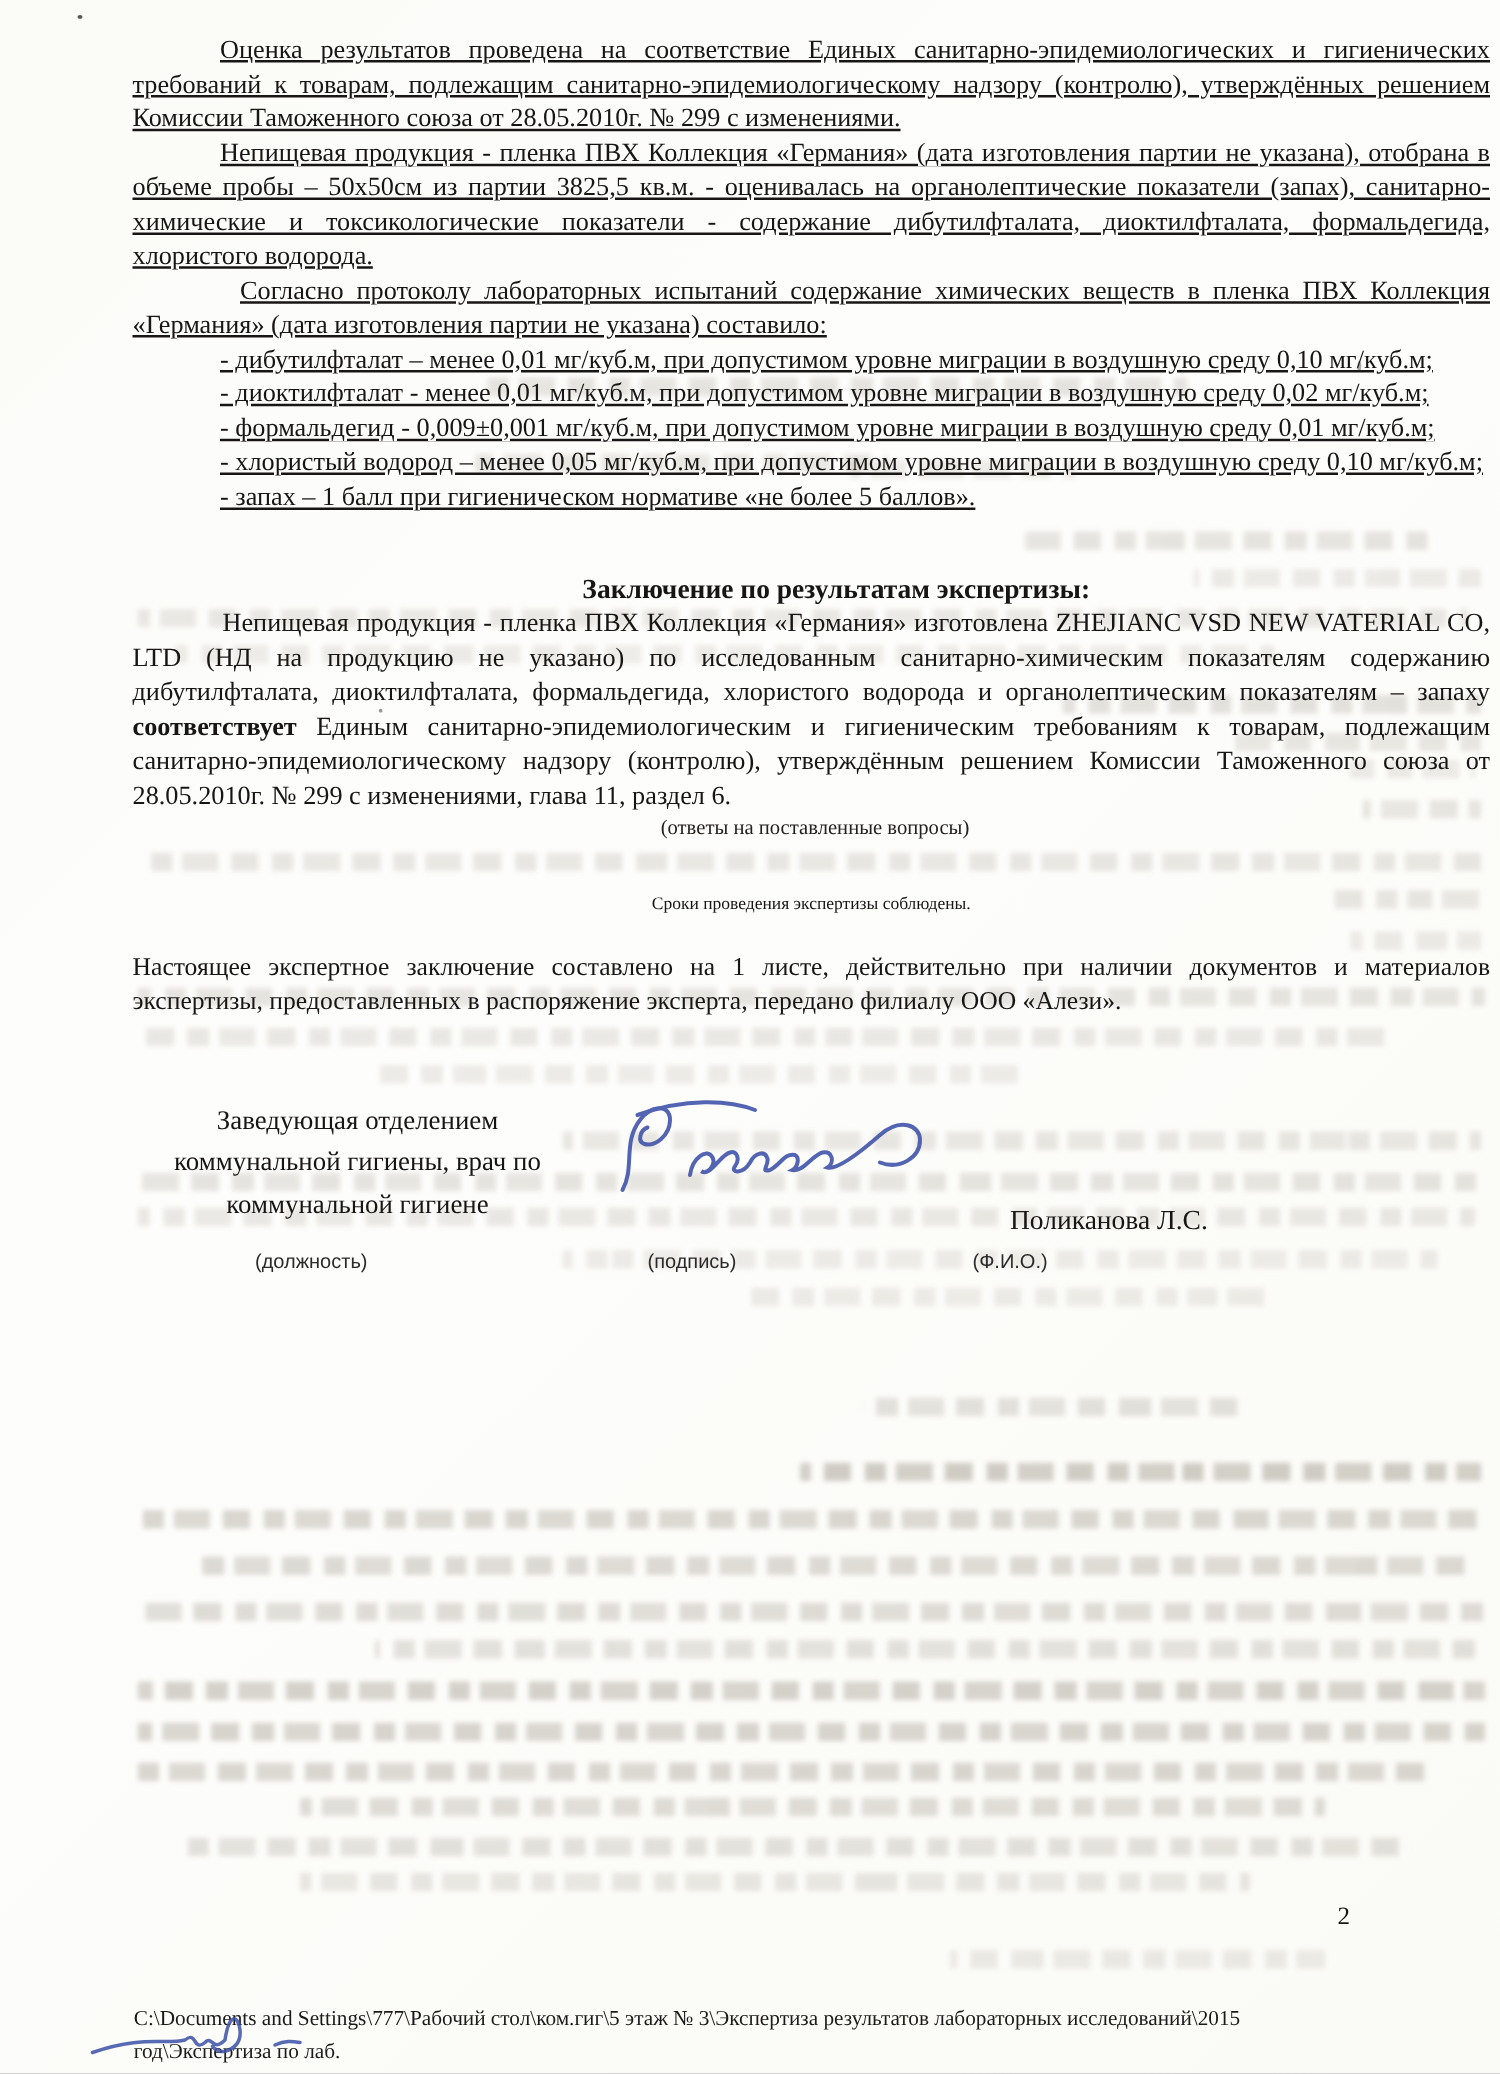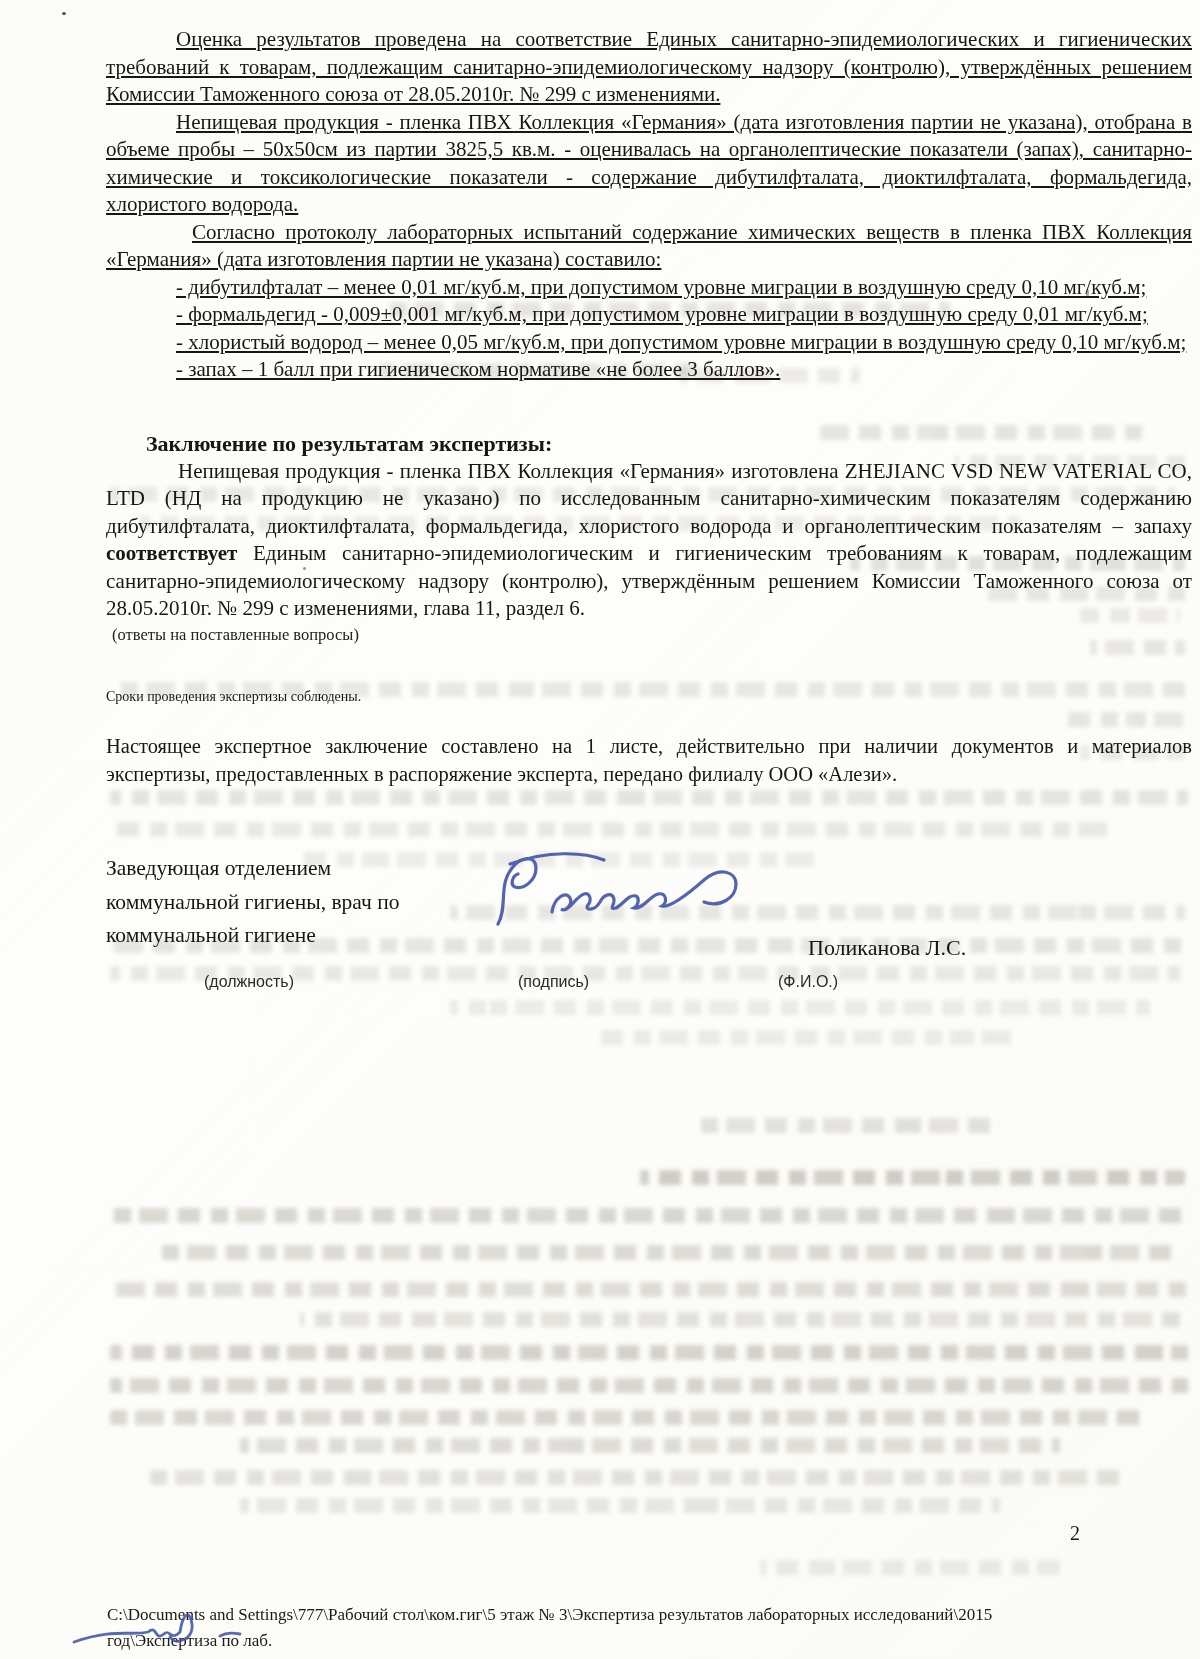--- a/index.html
+++ b/index.html
@@ -10,21 +10,21 @@
     background:linear-gradient(135deg,#fbfbf8 0%,#fdfdfb 40%,#fafaf6 100%);
     overflow:hidden;
     font-family:"Liberation Serif","DejaVu Serif",serif;
     color:#181614;
   }
   
   .content{
     position:absolute;left:106px;top:0;width:1086px;z-index:2;
     font-size:21px;line-height:27.5px;
   }
-  p{margin:0;}
+  p{margin:0;text-align:center;}
   .body-par{text-align:justify;text-indent:70px;text-decoration:underline;}
   .first{margin-top:26px;}
   .indent-lg{text-indent:86px;}
   .conclusion-heading{
     margin-top:46px;margin-left:40px;
     font-weight:bold;font-size:22px;line-height:28px;
   }
   .conclusion-par{text-align:justify;text-indent:72px;}
   .answers-note{
     font-size:16.5px;line-height:20px;margin-left:6px;margin-top:2px;color:#24211e;
@@ -67,23 +67,24 @@
 <body>
 
 <div class="page">
 
   <div class="content">
     <p class="body-par first">Оценка результатов проведена на соответствие  Единых санитарно-эпидемиологических и гигиенических требований к товарам, подлежащим санитарно-эпидемиологическому надзору (контролю), утверждённых решением Комиссии Таможенного союза от 28.05.2010г. № 299 с изменениями.</p>
     <p class="body-par">Непищевая продукция - пленка ПВХ Коллекция «Германия» (дата изготовления партии  не указана), отобрана в объеме пробы – 50х50см из партии 3825,5 кв.м. - оценивалась на органолептические показатели (запах), санитарно-химические и  токсикологические показатели - содержание дибутилфталата, диоктилфталата, формальдегида, хлористого водорода.</p>
     <p class="body-par indent-lg">Согласно протоколу  лабораторных испытаний содержание химических веществ  в пленка ПВХ Коллекция «Германия» (дата изготовления партии  не указана) составило:</p>
 
     <p class="body-par">- дибутилфталат – менее 0,01 мг/куб.м, при допустимом уровне миграции в воздушную среду 0,10 мг/куб.м;</p>
+    <p class="body-par">- диоктилфталат  - менее 0,01 мг/куб.м, при допустимом уровне миграции в воздушную среду 0,02 мг/куб.м;</p>
     <p class="body-par">- формальдегид   - 0,009±0,001 мг/куб.м,   при допустимом уровне миграции в воздушную среду 0,01 мг/куб.м;</p>
     <p class="body-par">- хлористый водород – менее 0,05 мг/куб.м, при допустимом уровне миграции в воздушную среду 0,10 мг/куб.м;</p>
-    <p class="body-par">- запах – 1 балл  при гигиеническом нормативе «не более 3 баллов».</p>
+    <p class="body-par">- запах – 1 балл  при гигиеническом нормативе «не более 5 баллов».</p>
 
     <p class="conclusion-heading">Заключение по результатам экспертизы:</p>
     <p class="conclusion-par"><span>Непищевая продукция - пленка ПВХ Коллекция «Германия» изготовлена ZHEJIANC VSD NEW VATERIAL CO, LTD (НД   на продукцию не указано) по   исследованным санитарно-химическим показателям  содержанию дибутилфталата, диоктилфталата, формальдегида, хлористого водорода и    органолептическим показателям – запаху </span><b>соответствует</b><span> Единым санитарно-эпидемиологическим и гигиеническим требованиям к товарам, подлежащим санитарно-эпидемиологическому надзору (контролю), утверждённым решением Комиссии Таможенного союза от 28.05.2010г. № 299 с изменениями, глава 11, раздел 6.</span></p>
     <p class="answers-note">(ответы на поставленные вопросы)</p>
 
     <p class="statement-terms">Сроки проведения экспертизы соблюдены.</p>
     <p class="statement-validity">Настоящее экспертное заключение составлено на 1 листе, действительно при наличии документов и материалов экспертизы, предоставленных в распоряжение эксперта, передано филиалу ООО «Алези».</p>
 
     <div class="sig-area">
       <p class="position-title">Заведующая  отделением коммунальной гигиены, врач по коммунальной гигиене</p>

